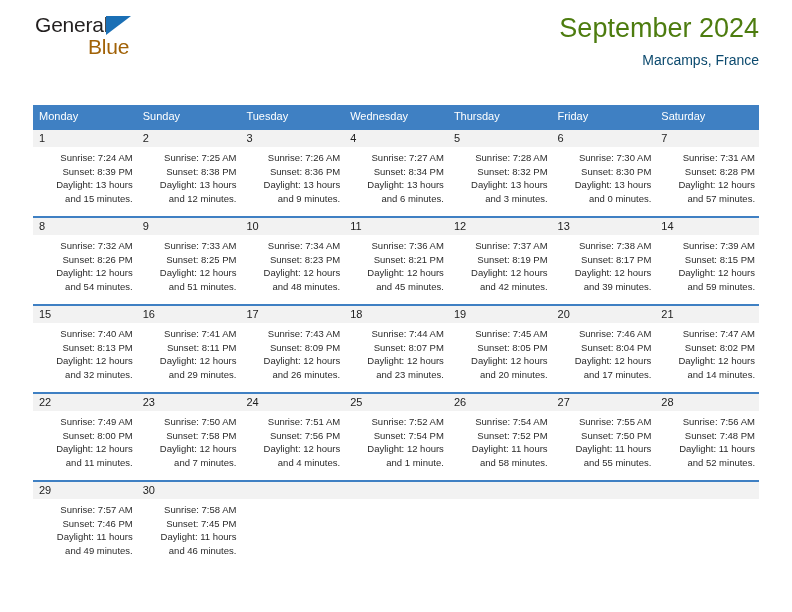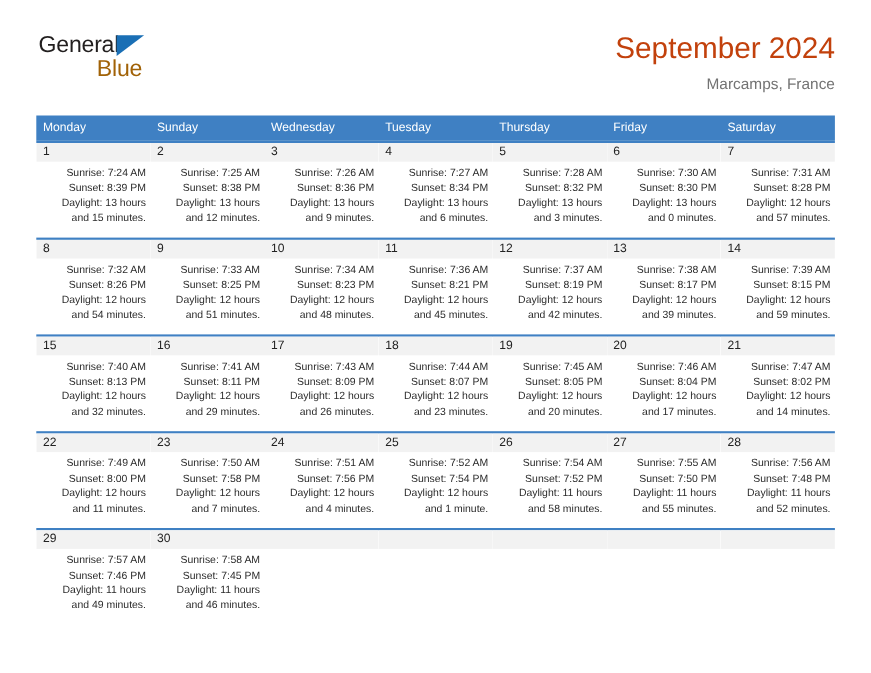--- a/index.html
+++ b/index.html
@@ -18,21 +18,21 @@
     position: relative;
     width: 792px;
     height: 612px;
     box-sizing: border-box;
   }
 
   
   .header {
     position: absolute;
     left: 33px;
-    top: 28px;
+    top: 12px;
     right: 33px;
     height: 66px;
   }
   .brand {
     position: absolute;
     left: 0;
     top: 0;
     width: 200px;
     height: 60px;
   }
@@ -65,29 +65,29 @@
   }
 
   .title-block {
     position: absolute;
     right: 0;
     top: 0;
     text-align: right;
   }
   .cal-title {
     font-size: 27px;
-    color: #c2410c;
+    color: #4d7c0f;
     line-height: 32px;
     white-space: nowrap;
     font-weight: normal;
     margin: 0;
   }
   .cal-subtitle {
     font-size: 14px;
-    color: #737373;
+    color: #0c4a6e;
     line-height: 20px;
     margin-top: 6px;
     white-space: nowrap;
   }
 
   
   .calendar {
     position: absolute;
     left: 33px;
     top: 105px;
@@ -164,22 +164,22 @@
       <div class="cal-subtitle">Marcamps, France</div>
     </div>
 
   </div>
 
   <div class="calendar">
 
     <div class="weekday-row">
       <div class="weekday-cell">Monday</div>
       <div class="weekday-cell">Sunday</div>
+      <div class="weekday-cell">Tuesday</div>
       <div class="weekday-cell">Wednesday</div>
-      <div class="weekday-cell">Tuesday</div>
       <div class="weekday-cell">Thursday</div>
       <div class="weekday-cell">Friday</div>
       <div class="weekday-cell">Saturday</div>
     </div>
 
     <div class="week-row">
       <div class="day-cell">
         <div class="day-num-strip">1</div>
         <div class="day-body">
           <div>Sunrise: 7:24 AM</div>

